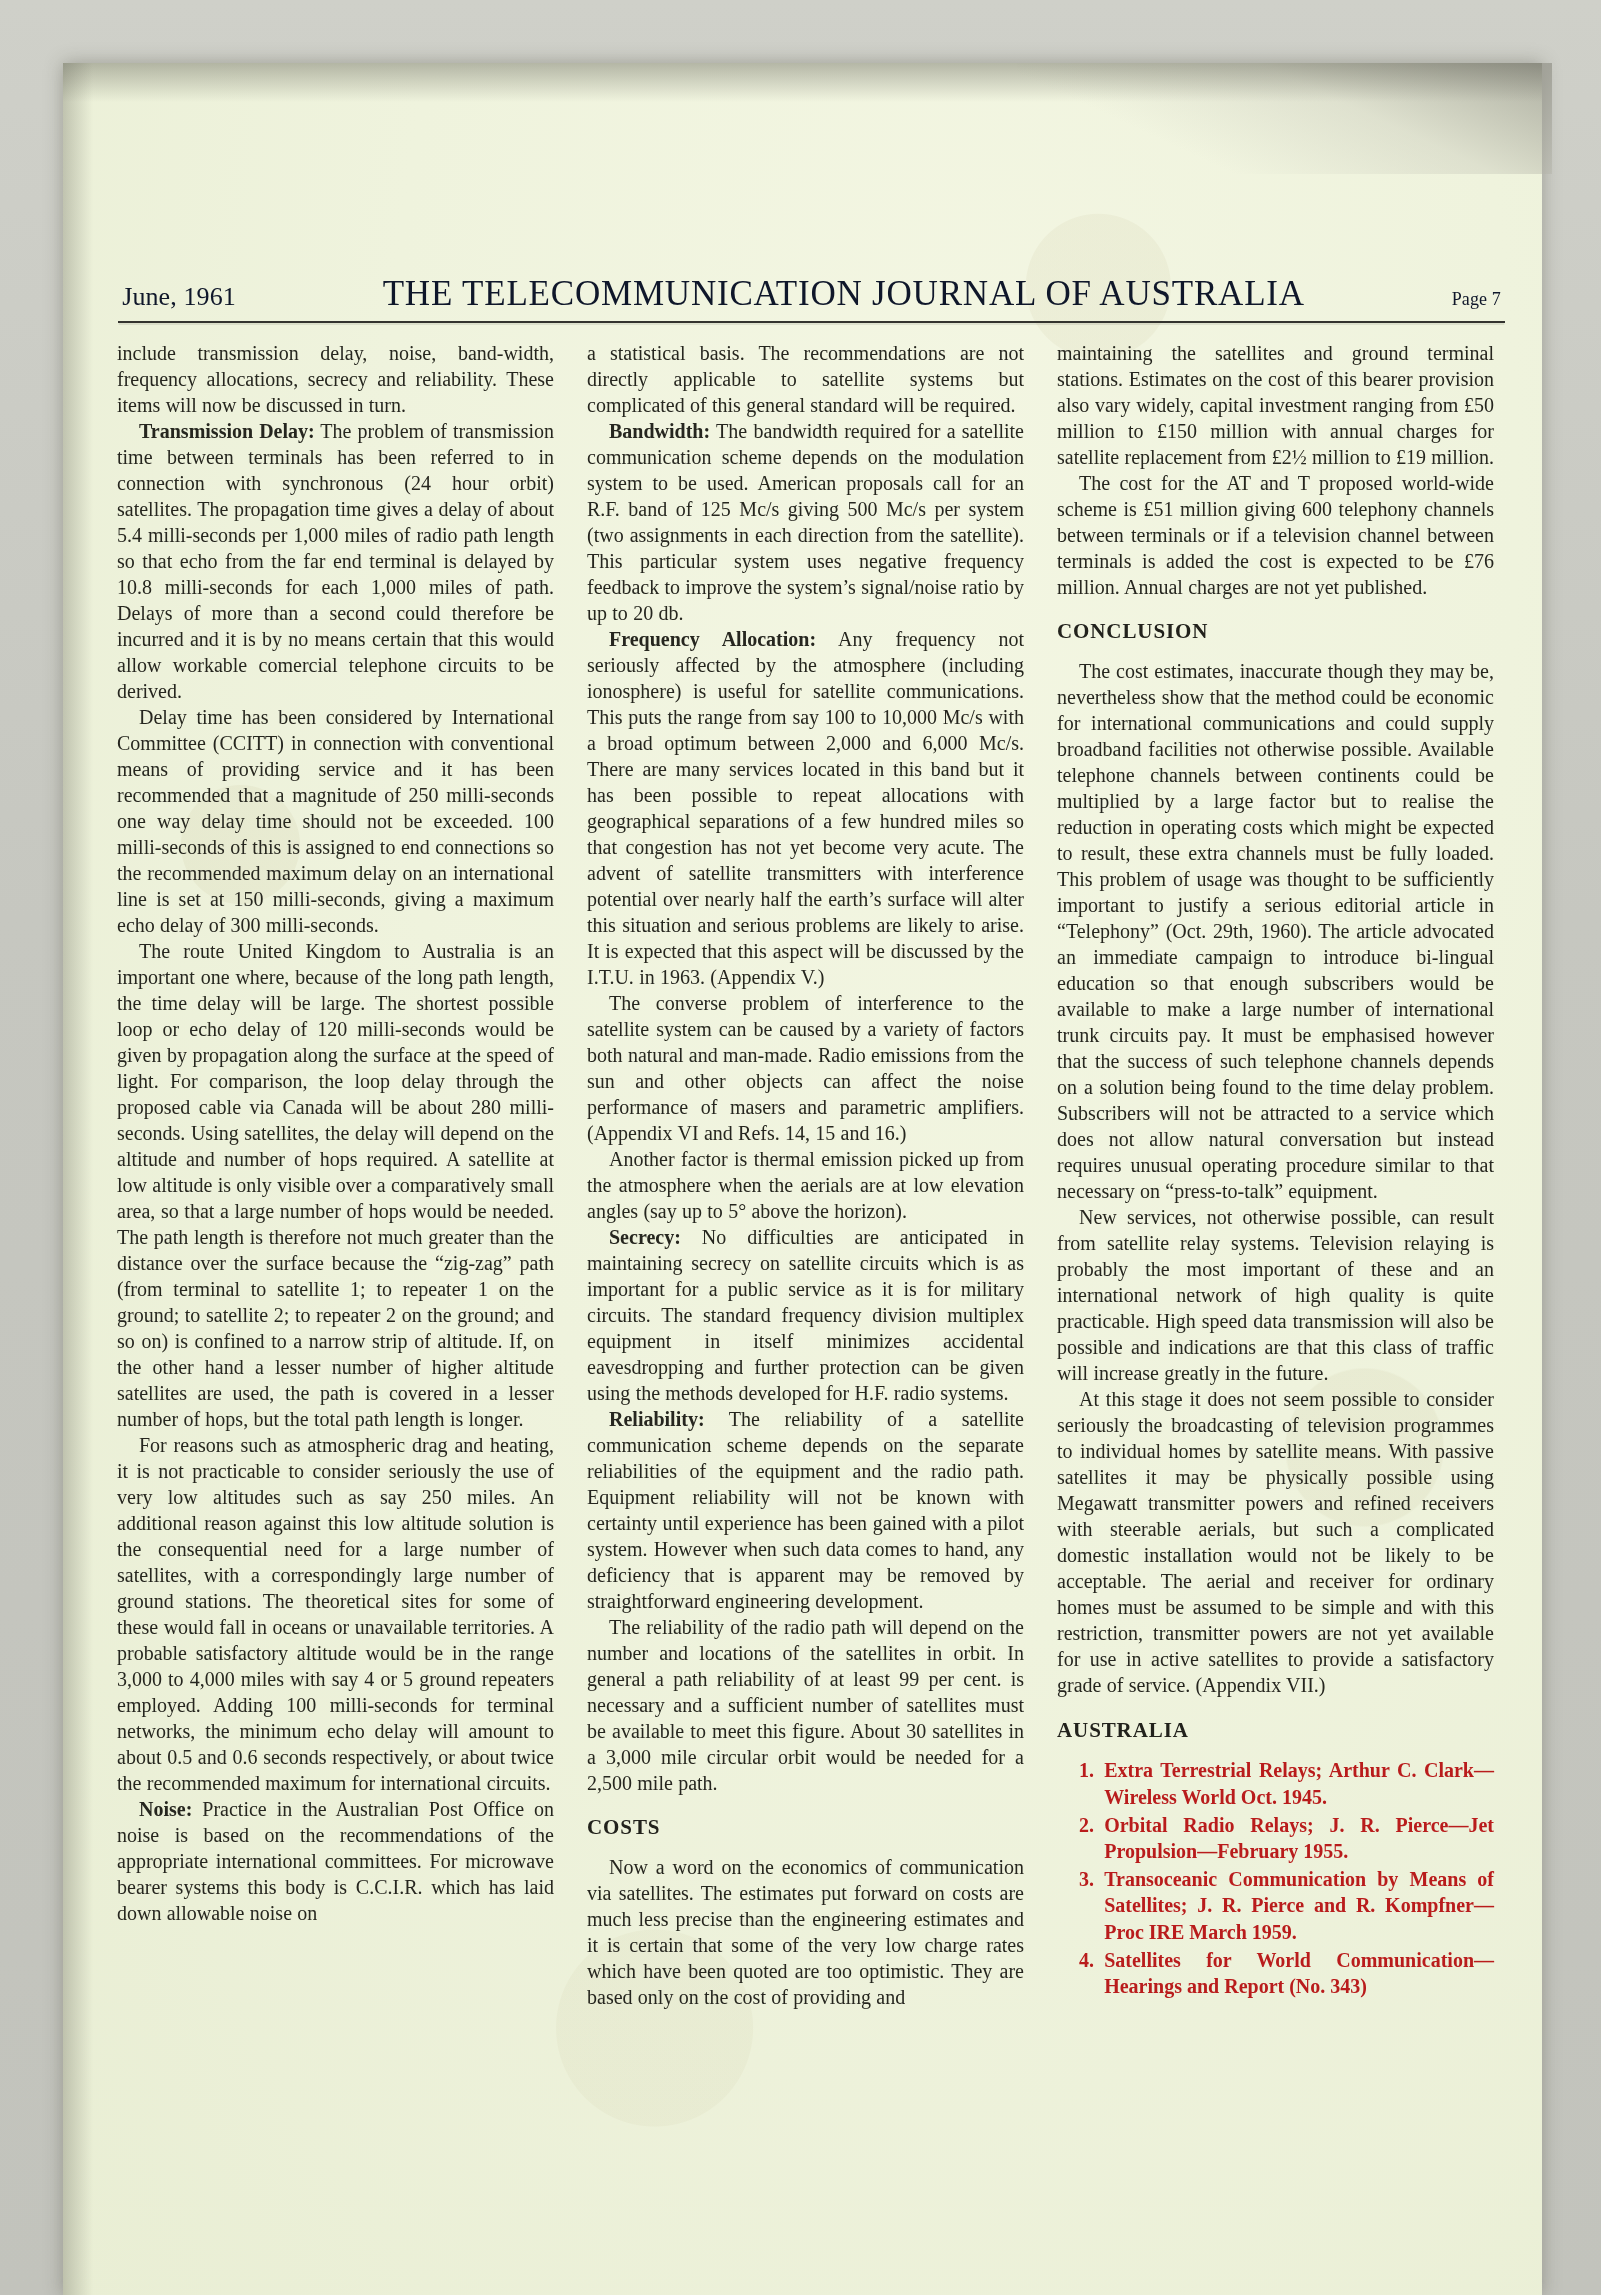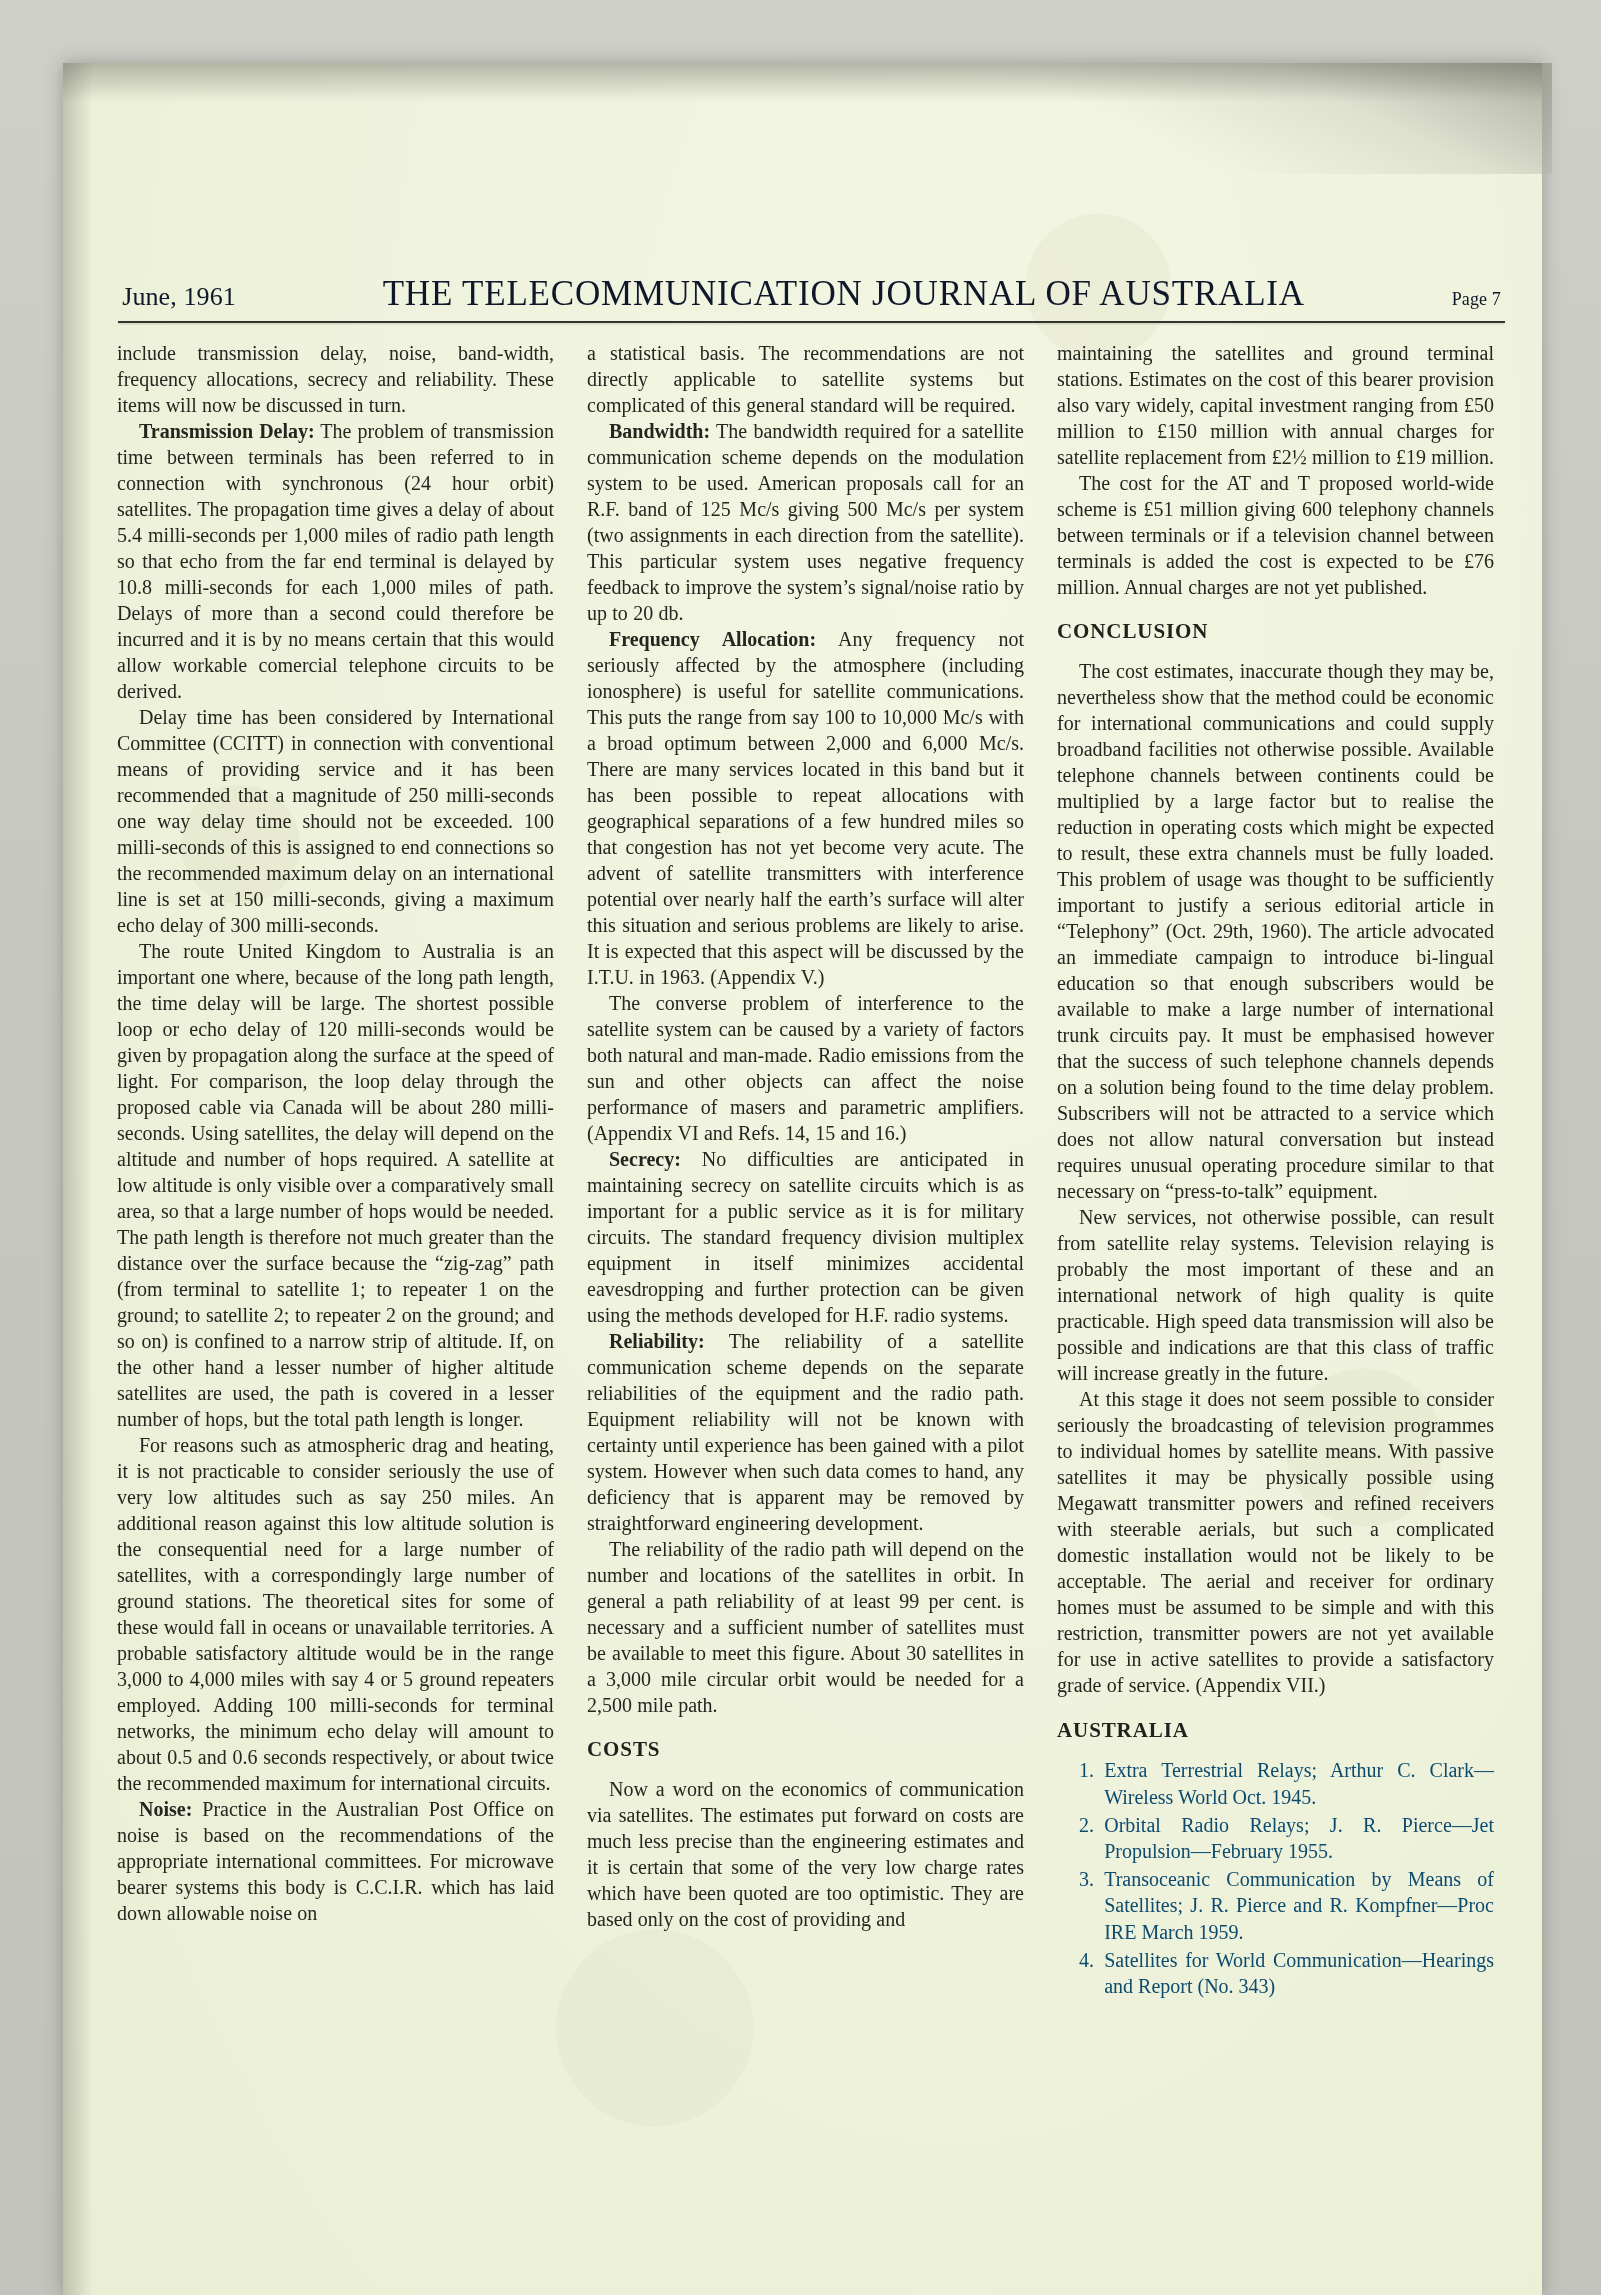--- a/index.html
+++ b/index.html
@@ -103,23 +103,24 @@
   }
   ol.refs {
     margin:5.2px 0 0 0;
     padding:0 0 0 42px;
     list-style-position:outside;
   }
   ol.refs li {
     font-size:20px;
     line-height:26.5px;
     text-align:justify;
-    color:#0c4a6e;
+    color:#b91c1c;
     margin-bottom:1.3px;
     padding-left:5.2px;
+    font-weight:bold;
   }
   ol.refs li::marker { font-size:20px; }
 </style>
 </head>
 <body>
 
 <div id="scan-bg"></div>
 <div id="page-sheet"></div>
 <div id="corner-curl"></div>
 <div id="top-shadow"></div>
@@ -143,20 +144,21 @@
       <p class="ind">The route United Kingdom to Australia is an important one where, because of the long path length, the time delay will be large. The shortest possible loop or echo delay of 120 milli-seconds would be given by propagation along the surface at the speed of light. For comparison, the loop delay through the proposed cable via Canada will be about 280 milli-seconds. Using satellites, the delay will depend on the altitude and number of hops required. A satellite at low altitude is only visible over a comparatively small area, so that a large number of hops would be needed. The path length is therefore not much greater than the distance over the surface because the “zig-zag” path (from terminal to satellite 1; to repeater 1 on the ground; to satellite 2; to repeater 2 on the ground; and so on) is confined to a narrow strip of altitude. If, on the other hand a lesser number of higher altitude satellites are used, the path is covered in a lesser number of hops, but the total path length is longer.</p>
       <p class="ind">For reasons such as atmospheric drag and heating, it is not practicable to consider seriously the use of very low altitudes such as say 250 miles. An additional reason against this low altitude solution is the consequential need for a large number of satellites, with a correspondingly large number of ground stations. The theoretical sites for some of these would fall in oceans or unavailable territories. A probable satisfactory altitude would be in the range 3,000 to 4,000 miles with say 4 or 5 ground repeaters employed. Adding 100 milli-seconds for terminal networks, the minimum echo delay will amount to about 0.5 and 0.6 seconds respectively, or about twice the recommended maximum for international circuits.</p>
       <p class="ind"><span class="run">Noise:</span><span> Practice in the Australian Post Office on noise is based on the recommendations of the appropriate international committees. For microwave bearer systems this body is C.C.I.R. which has laid down allowable noise on</span></p>
     </div>
 
     <div class="col">
       <p>a statistical basis. The recommendations are not directly applicable to satellite systems but complicated of this general standard will be required.</p>
       <p class="ind"><span class="run">Bandwidth:</span><span> The bandwidth required for a satellite communication scheme depends on the modulation system to be used. American proposals call for an R.F. band of 125 Mc/s giving 500 Mc/s per system (two assignments in each direction from the satellite). This particular system uses negative frequency feedback to improve the system’s signal/noise ratio by up to 20 db.</span></p>
       <p class="ind"><span class="run">Frequency Allocation:</span><span> Any frequency not seriously affected by the atmosphere (including ionosphere) is useful for satellite communications. This puts the range from say 100 to 10,000 Mc/s with a broad optimum between 2,000 and 6,000 Mc/s. There are many services located in this band but it has been possible to repeat allocations with geographical separations of a few hundred miles so that congestion has not yet become very acute. The advent of satellite transmitters with interference potential over nearly half the earth’s surface will alter this situation and serious problems are likely to arise. It is expected that this aspect will be discussed by the I.T.U. in 1963. (Appendix V.)</span></p>
       <p class="ind">The converse problem of interference to the satellite system can be caused by a variety of factors both natural and man-made. Radio emissions from the sun and other objects can affect the noise performance of masers and parametric amplifiers. (Appendix VI and Refs. 14, 15 and 16.)</p>
+      <p class="ind">Another factor is thermal emission picked up from the atmosphere when the aerials are at low elevation angles (say up to 5° above the horizon).</p>
       <p class="ind"><span class="run">Secrecy:</span><span> No difficulties are anticipated in maintaining secrecy on satellite circuits which is as important for a public service as it is for military circuits. The standard frequency division multiplex equipment in itself minimizes accidental eavesdropping and further protection can be given using the methods developed for H.F. radio systems.</span></p>
       <p class="ind"><span class="run">Reliability:</span><span> The reliability of a satellite communication scheme depends on the separate reliabilities of the equipment and the radio path. Equipment reliability will not be known with certainty until experience has been gained with a pilot system. However when such data comes to hand, any deficiency that is apparent may be removed by straightforward engineering development.</span></p>
       <p class="ind">The reliability of the radio path will depend on the number and locations of the satellites in orbit. In general a path reliability of at least 99 per cent. is necessary and a sufficient number of satellites must be available to meet this figure. About 30 satellites in a 3,000 mile circular orbit would be needed for a 2,500 mile path.</p>
       <div class="sechead">COSTS</div>
       <p class="ind">Now a word on the economics of communication via satellites. The estimates put forward on costs are much less precise than the engineering estimates and it is certain that some of the very low charge rates which have been quoted are too optimistic. They are based only on the cost of providing and</p>
     </div>
 
     <div class="col">
       <p>maintaining the satellites and ground terminal stations. Estimates on the cost of this bearer provision also vary widely, capital investment ranging from £50 million to £150 million with annual charges for satellite replacement from £2½ million to £19 million.</p>
       <p class="ind">The cost for the AT and T proposed world-wide scheme is £51 million giving 600 telephony channels between terminals or if a television channel between terminals is added the cost is expected to be £76 million. Annual charges are not yet published.</p>

